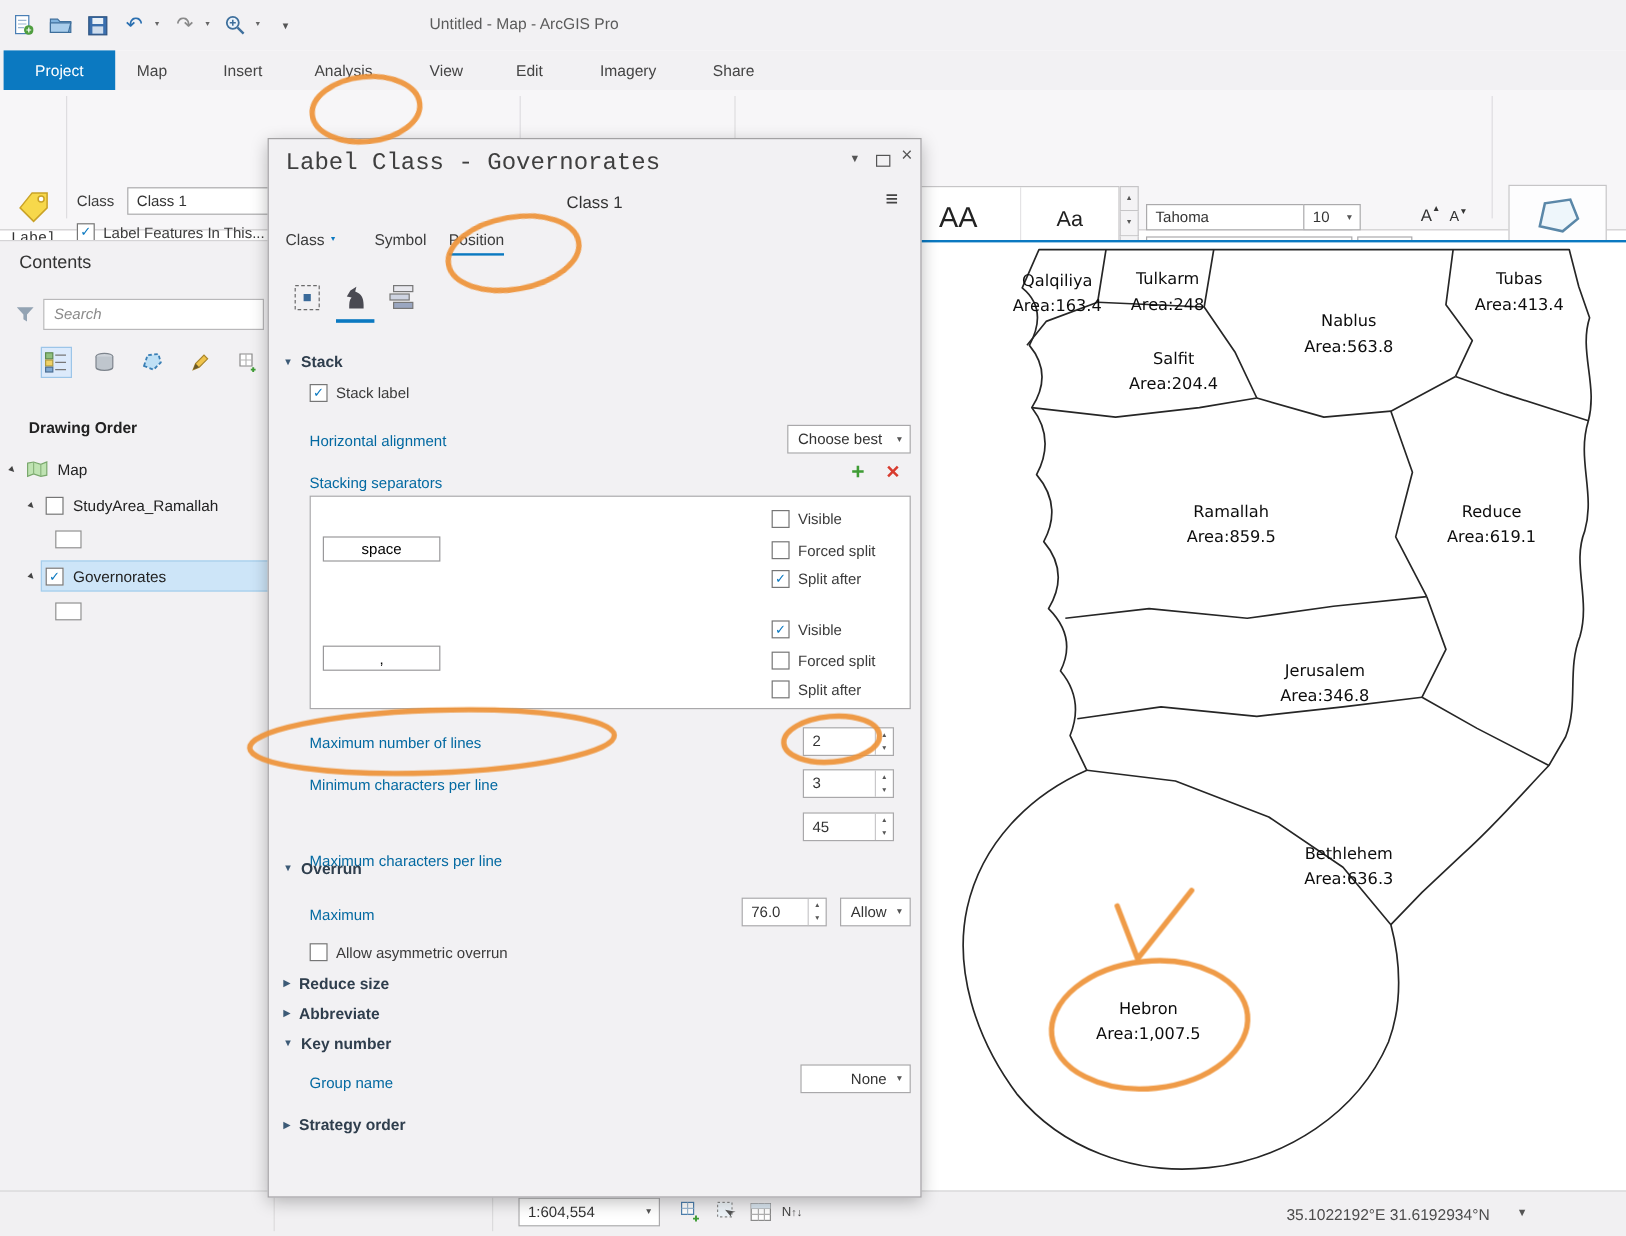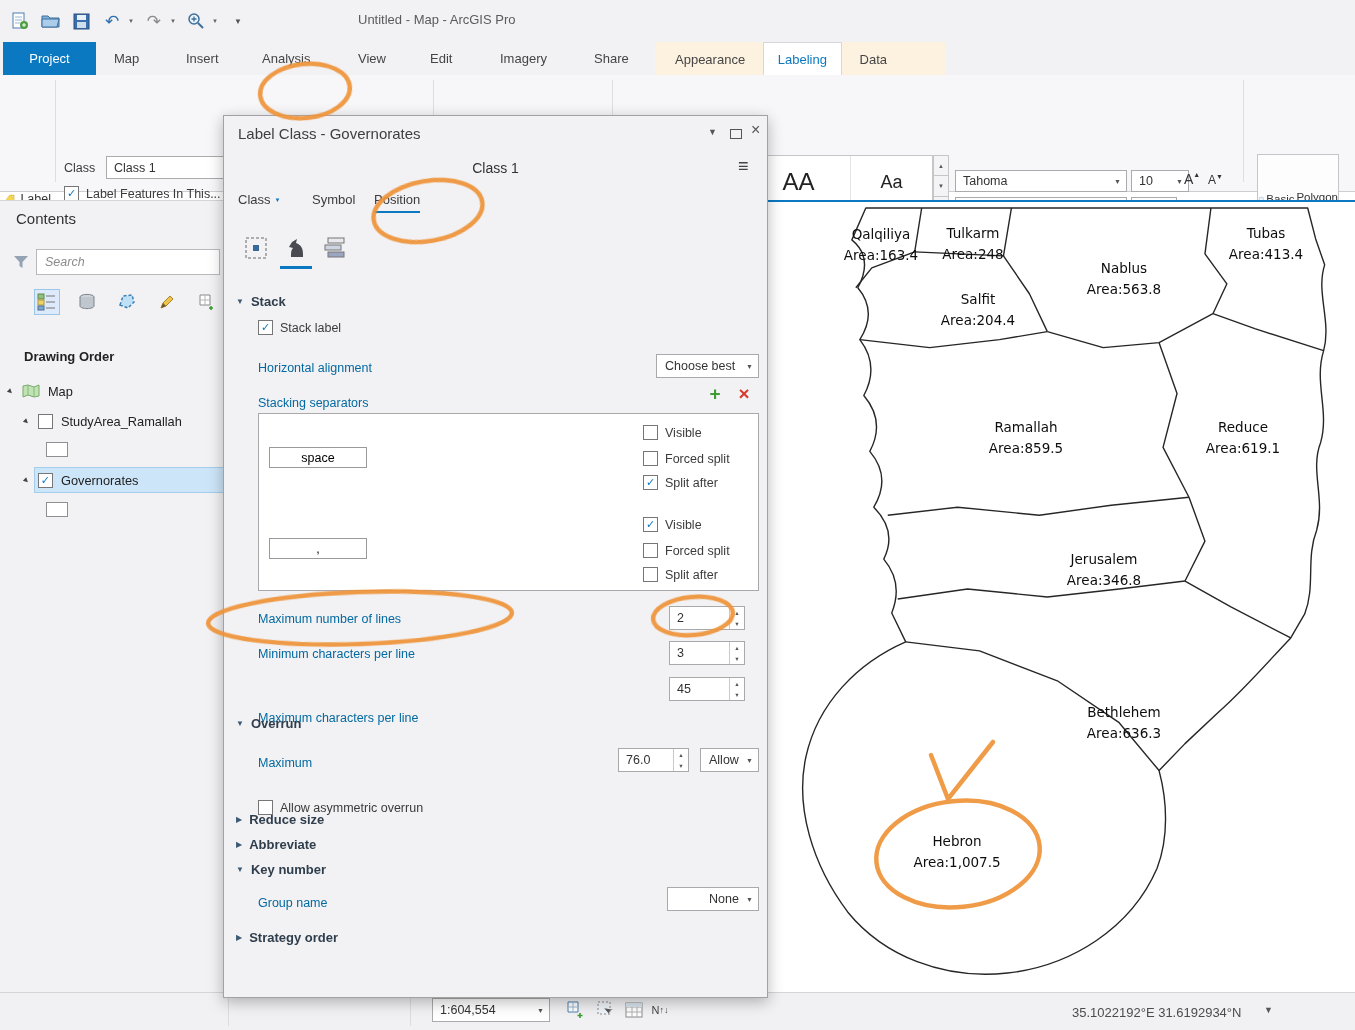--- a/index.html
+++ b/index.html
@@ -23,21 +23,21 @@
   .ctx-zone .tab { position:static; height:33px; display:inline-flex; }
   .tab-active { background:#fff; color:#0b79c1; border:1px solid #d8d7d9; border-bottom:none; }
 
   
   .ribbon { position:absolute; left:0; top:75px; width:1355px; height:117px; background:#f7f6f8; border-bottom:1px solid #cfcecf; }
   .vdiv { position:absolute; top:5px; height:102px; width:1px; background:#dedde0; }
   .group-label { position:absolute; font-size:11.5px; color:#6f6f6f; text-align:center; }
   .combo { position:absolute; display:flex; align-items:center; justify-content:space-between; background:#fff; border:1px solid #abaaac; font-size:12.5px; height:23px; padding:0 5px 0 7px; color:#333; cursor:pointer; }
   .combo .arr { font-size:7px; color:#555; margin-left:5px; }
   .rlabel { position:absolute; font-size:12.5px; color:#3c3c3c; }
-  .bigbtn { position:absolute; display:flex; flex-direction:row; align-items:center; gap:5px; cursor:pointer; font-size:12.5px; color:#333; }
+  .bigbtn { position:absolute; display:flex; flex-direction:column; align-items:center; gap:5px; cursor:pointer; font-size:12.5px; color:#333;font-family:Liberation Mono, monospace; }
   .cb { width:15px; height:15px; min-width:15px; border:1px solid #767676; background:#fff; display:inline-flex; align-items:center; justify-content:center; font-size:11px; color:#0b79c1; cursor:pointer; }
   .cb-row { position:absolute; display:flex; align-items:center; gap:7px; font-size:12.5px; color:#3b3b3b; }
   .gallery { position:absolute; background:#fff; border:1px solid #c6c5c7; display:flex; }
   .gcell { border-right:1px solid #e4e3e5; display:flex; flex-direction:column; align-items:center; justify-content:flex-end; padding:4px 6px 3px 6px; cursor:pointer; }
   .gsample { font-size:24px; color:#222; flex:1; display:flex; align-items:center; }
   .gcaption { font-size:9.5px; color:#777; white-space:nowrap; }
   .gscroll { position:absolute; display:flex; flex-direction:column; }
   .gscroll span { width:16px; height:21px; border:1px solid #c6c5c7; border-top:none; background:#f4f3f5; font-size:6px; color:#555; display:flex; align-items:center; justify-content:center; cursor:pointer; }
   .gscroll span:first-child { border-top:1px solid #c6c5c7; }
   .sqlbtn { position:absolute; width:34px; height:27px; border:1px solid #bbb; background:#fdfdfd; display:flex; flex-direction:column; align-items:center; justify-content:center; cursor:pointer; }
@@ -62,21 +62,21 @@
 
   
   .statusbar { position:absolute; left:0; top:992px; width:1355px; height:38px; background:#f1f0f2; border-top:1px solid #d5d4d6; }
   .sdiv { position:absolute; top:3px; height:30px; width:1px; background:#dcdbdd; }
   .coords { position:absolute; left:1072px; top:12px; font-size:13px; color:#4c4c4c; }
   .coords-arrow { position:absolute; left:1264px; top:12px; font-size:9px; color:#555; cursor:pointer; }
   .sicon { position:absolute; width:24px; height:24px; display:flex; align-items:center; justify-content:center; cursor:pointer; }
 
   
   .dialog { position:absolute; left:223px; top:115px; width:545px; height:883px; background:#f2f1f3; border:1px solid #a2a1a3; box-shadow:0 4px 14px rgba(0,0,0,.28); z-index:20; }
-  .dlg-title { position:absolute; left:14px; top:9px; font-size:15px; color:#3f3f3f; }
+  .dlg-title { position:absolute; left:14px; top:9px; font-size:20px; color:#3f3f3f;font-family:Liberation Mono, monospace; }
   .dlg-ico { position:absolute; color:#555; cursor:pointer; }
   .float-box { width:12px; height:10px; border:1.5px solid #555; }
   .dlg-class { position:absolute; left:0; right:0; top:44px; text-align:center; font-size:14px; color:#333; }
   .ham { position:absolute; left:514px; top:40px; font-size:18px; color:#444; cursor:pointer; }
   .dtab { position:absolute; top:76px; font-size:13px; color:#3c3c3c; padding-bottom:4px; cursor:pointer; display:flex; align-items:center; gap:4px; }
   .dtab.active { border-bottom:2px solid #0b79c1; }
   .pos-icon { position:absolute; width:32px; height:32px; display:flex; align-items:center; justify-content:center; cursor:pointer; }
   .icon-underline { position:absolute; background:#0b79c1; height:3px; }
   .exp { position:absolute; display:flex; align-items:center; gap:7px; font-size:13px; font-weight:600; color:#2f3e4d; cursor:pointer; }
   .exp .chev { font-size:8px; color:#3c5a76; }
@@ -141,25 +141,20 @@
 
   <div class="tabrow">
     <div class="tab tab-project">Project</div>
     <div class="tab" style="left:100px;">Map</div>
     <div class="tab" style="left:172px;">Insert</div>
     <div class="tab" style="left:248px;">Analysis</div>
     <div class="tab" style="left:344px;">View</div>
     <div class="tab" style="left:416px;">Edit</div>
     <div class="tab" style="left:486px;">Imagery</div>
     <div class="tab" style="left:580px;">Share</div>
-    <div class="ctx-zone">
-      <div class="tab" style="margin-left:6px;">Appearance</div>
-      <div class="tab tab-active">Labeling</div>
-      <div class="tab">Data</div>
-    </div>
   </div>
 
   <div class="ribbon">
     <div class="vdiv" style="left:55px;"></div>
     <div class="vdiv" style="left:433px;"></div>
     <div class="vdiv" style="left:612px;"></div>
     <div class="vdiv" style="left:1243px;"></div>
 
     <div class="bigbtn" style="left:5px;top:82px;width:46px;height:84px;">
       <svg width="30" height="30" viewBox="0 0 24 24">
@@ -228,21 +223,21 @@
     </div>
     <div class="gscroll" style="left:933px;top:80px;">
       <span>▲</span>
       <span>▼</span>
       <span>▼</span>
     </div>
     <div class="combo" style="left:955px;top:95px;width:172px;height:22px;">
       <span>Tahoma</span>
         <span class="arr">▼</span>
     </div>
-    <div class="combo" style="left:1131px;top:95px;width:58px;height:22px;">
+    <div class="combo" style="left:1086px;top:95px;width:48px;height:22px;">
       <span>10</span>
         <span class="arr">▼</span>
     </div>
     <span style="position:absolute;left:1184px;top:96px;font-size:14px;color:#333;cursor:pointer;">A<span style="font-size:7px;vertical-align:top;">▲</span></span>
     <span style="position:absolute;left:1208px;top:98px;font-size:12px;color:#333;cursor:pointer;">A<span style="font-size:7px;vertical-align:top;">▼</span></span>
     <div class="combo" style="left:955px;top:122px;width:172px;height:22px;">
       <span>Regular</span>
         <span class="arr">▼</span>
     </div>
     <div class="combo" style="left:1131px;top:122px;width:46px;height:22px;">
@@ -547,21 +542,21 @@
       <span class="val">76.0</span>
       <span class="spin-col">
           <span>▲</span>
           <span>▼</span>
         </span>
     </div>
     <div class="dd" style="left:476px;top:632px;width:59px;">
       <span>Allow</span>
         <span class="arr">▼</span>
     </div>
-    <div class="cb-row" style="left:34px;top:684px;">
+    <div class="cb-row" style="left:34px;top:670px;">
       <span class="cb"></span>
       <span>Allow asymmetric overrun</span>
     </div>
 
     <div class="exp" style="left:12px;top:696px;">
       <span class="chev">▶</span>
       <span>Reduce size</span>
     </div>
     <div class="exp" style="left:12px;top:721px;">
       <span class="chev">▶</span>

